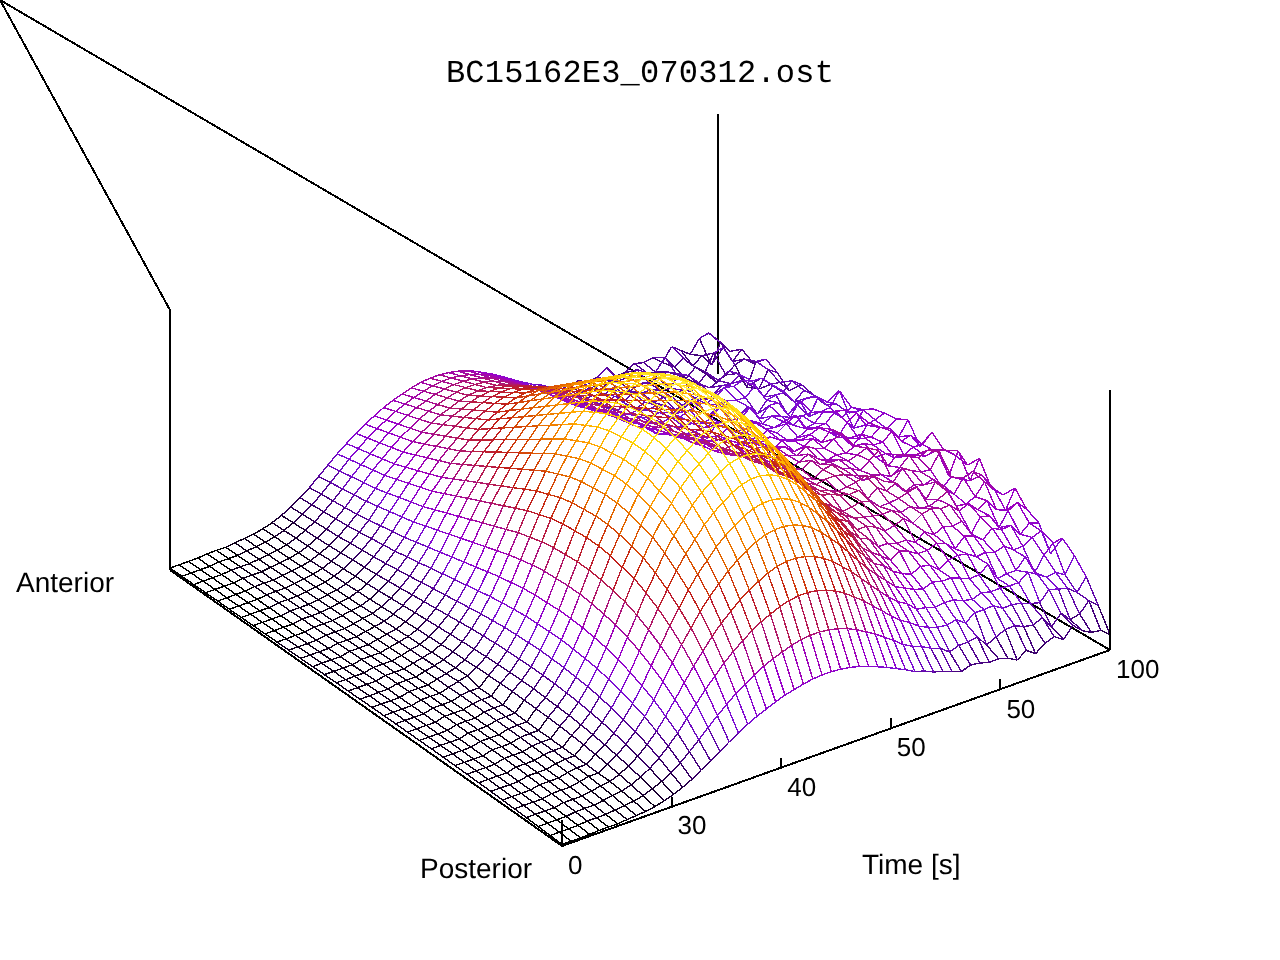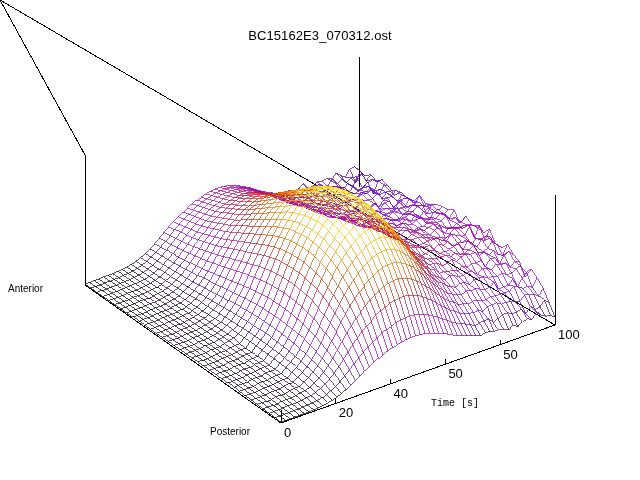--- a/index.html
+++ b/index.html
@@ -1,25 +1,25 @@
 <!DOCTYPE html>
 <html><head>
 <meta charset="utf-8">
 <style>
   html,body{margin:0;padding:0;background:#ffffff;}
   body{width:640px;height:480px;overflow:hidden;
        font-family:"Liberation Sans",sans-serif;color:#000;}
   #plot-root{position:relative;width:640px;height:480px;}
   svg{position:absolute;left:0;top:0;}
-  .lbl{position:absolute;font-size:10px;color:#000;white-space:nowrap;}
+  .lbl{position:absolute;font-size:14px;color:#000;white-space:nowrap;}
   #title-text{position:absolute;top:28px;left:0;width:640px;text-align:center;
-              font-size:13px;letter-spacing:.1px;}
+              font-size:16px;letter-spacing:.1px;font-family:Liberation Mono, monospace;}
   #ytitle{left:8px;top:283px;}
   #postlabel{left:210px;top:426px;}
-  #xtitle{left:431px;top:398px;font-family:Liberation Mono, monospace;}
+  #xtitle{left:431px;top:424px;}
   .tk{position:absolute;font-size:13px;}
 </style>
 </head>
 <body>
 
 <div id="plot-root">
 
   <div id="title-text">BC15162E3_070312.ost</div>
 
   <svg id="plot-svg" width="640" height="480" shape-rendering="crispEdges">
@@ -93,19 +93,19 @@
         <line x1="555" y1="325" x2="555" y2="320" stroke="#000000" stroke-width="1"></line>
       </g>
   </svg>
 
   <div class="lbl" id="ytitle">Anterior</div>
   <div class="lbl" id="postlabel">Posterior</div>
   <div class="lbl" id="xtitle">Time [s]</div>
 
   <div id="xticklabels">
       <div class="tk" style="left: 284px; top: 425px;">0</div>
-      <div class="tk" style="left: 338.8px; top: 405.4px;">20</div>
+      <div class="tk" style="left: 338.8px; top: 405.4px;">30</div>
       <div class="tk" style="left: 393.6px; top: 385.8px;">40</div>
       <div class="tk" style="left: 448.4px; top: 366.2px;">50</div>
       <div class="tk" style="left: 503.2px; top: 346.6px;">50</div>
       <div class="tk" style="left: 558px; top: 327px;">100</div>
     </div>
 </div>
 
 </body></html>

